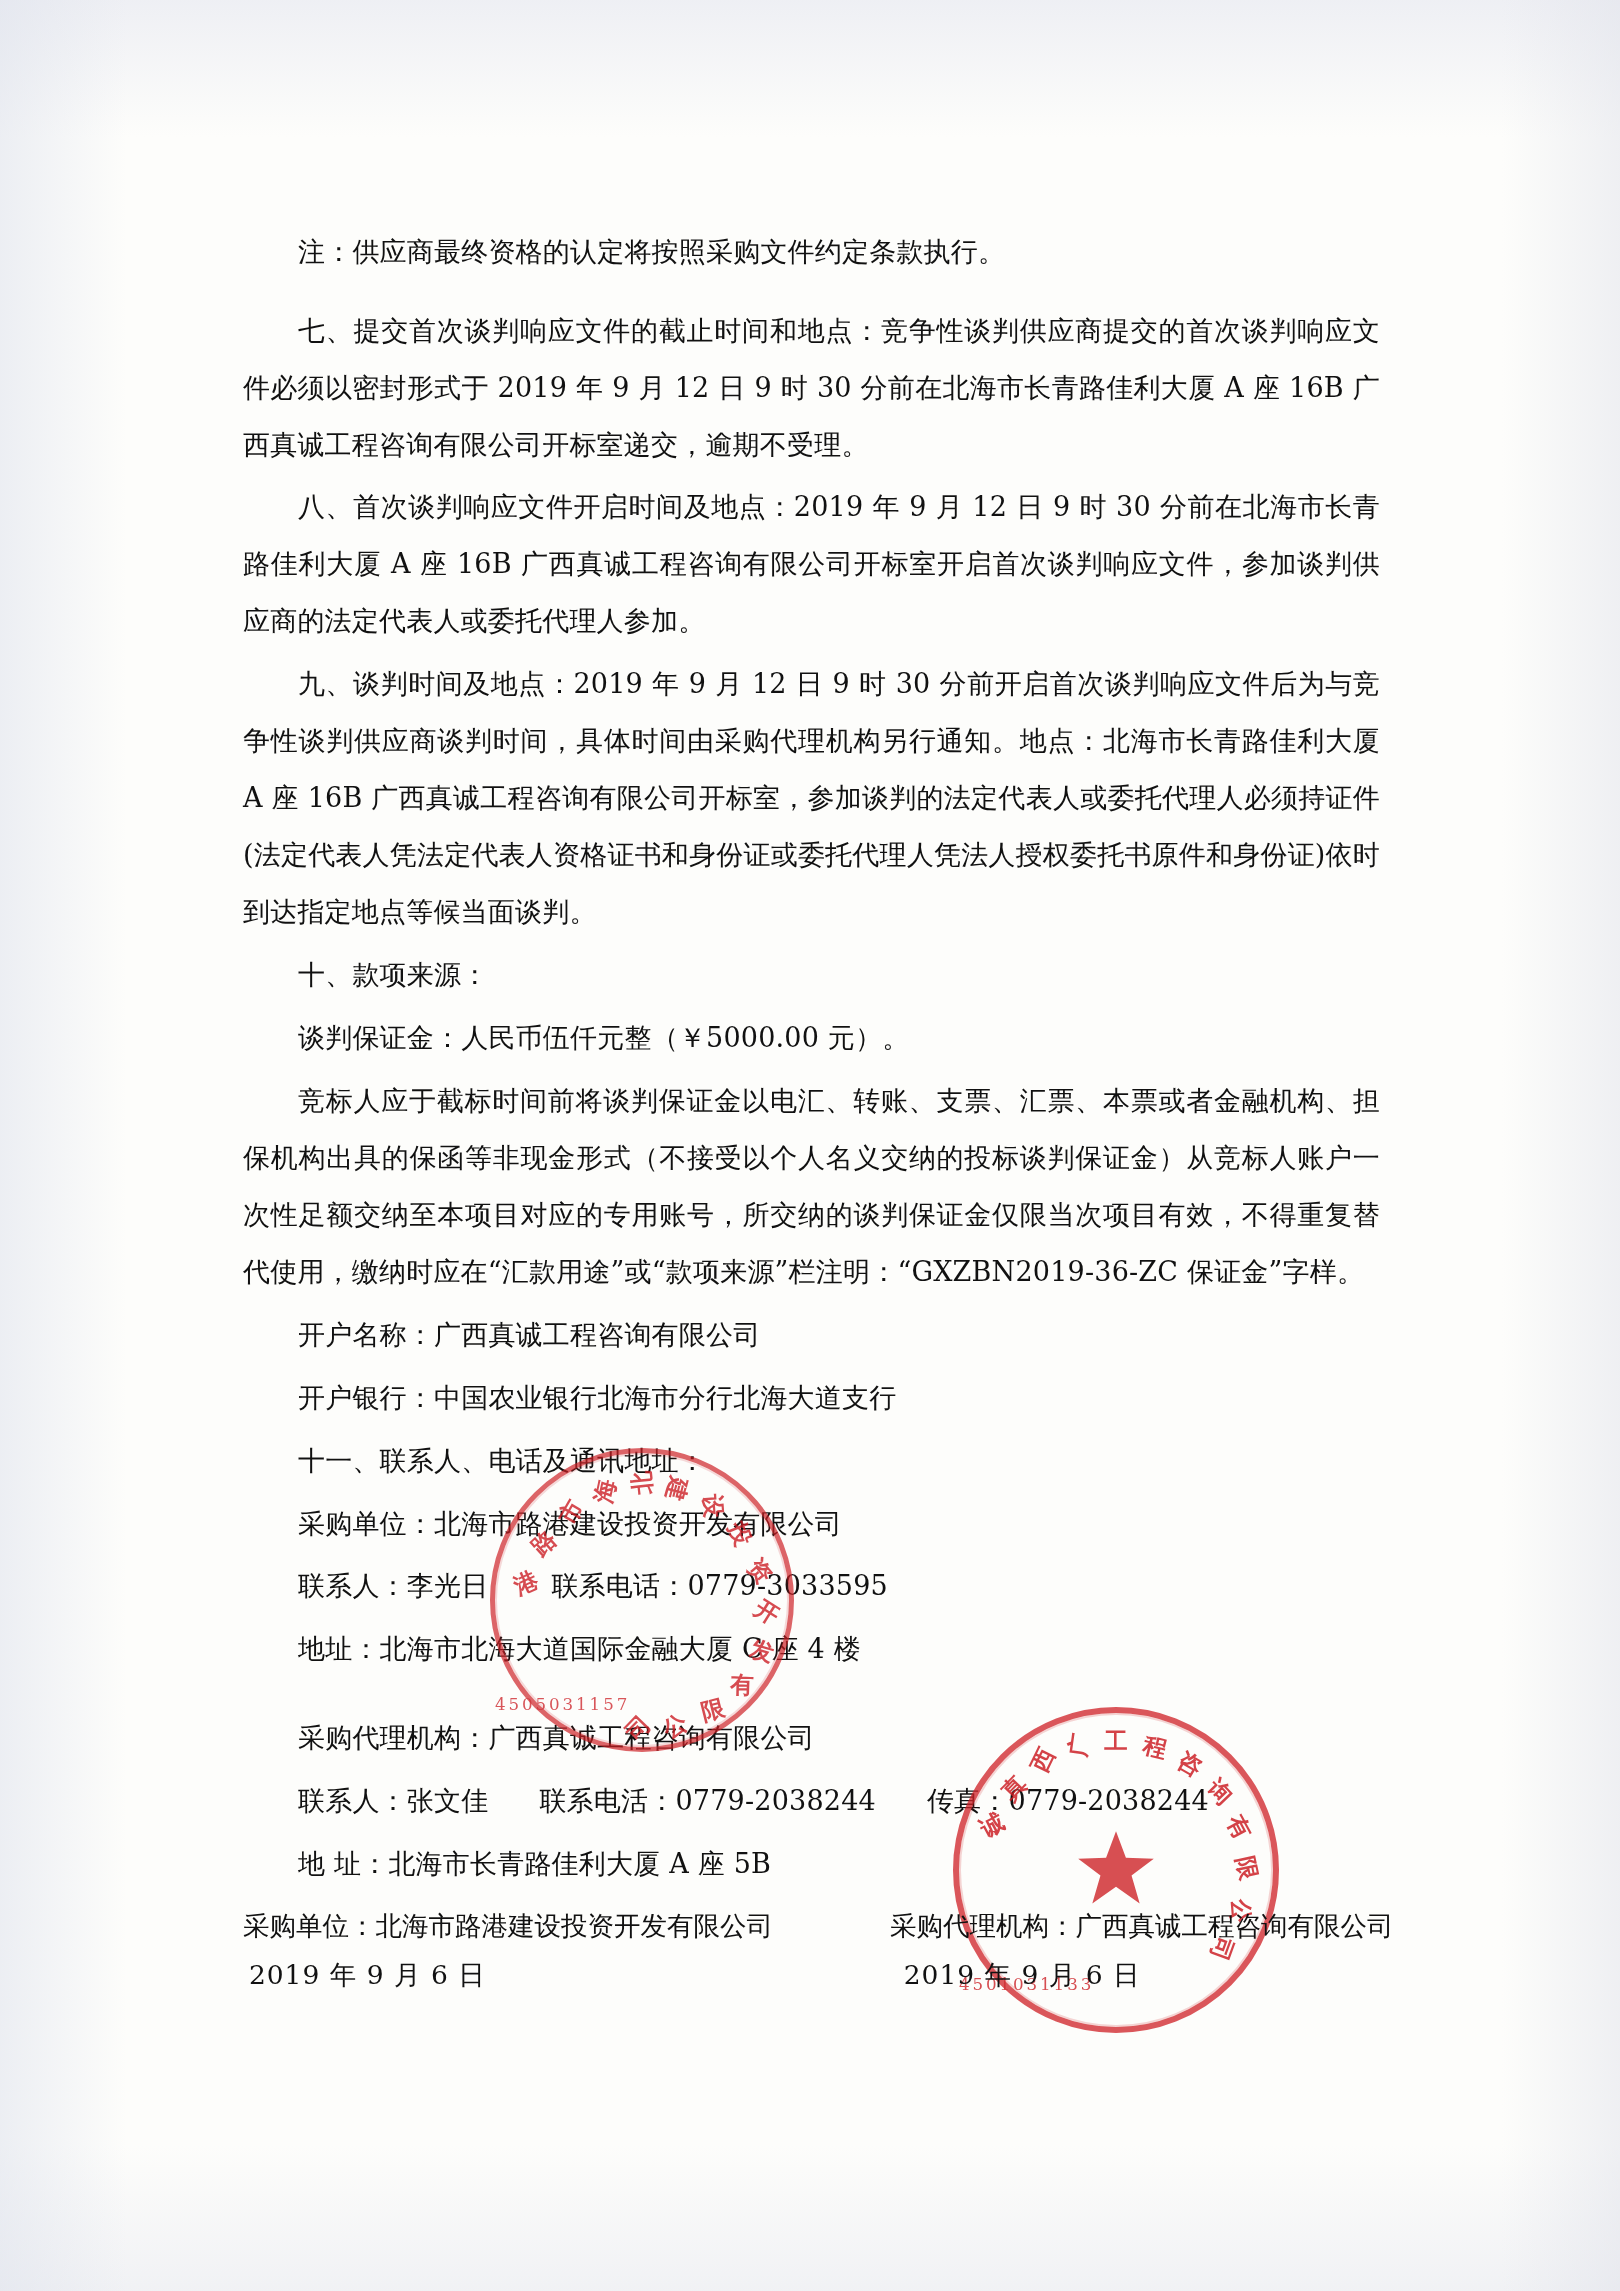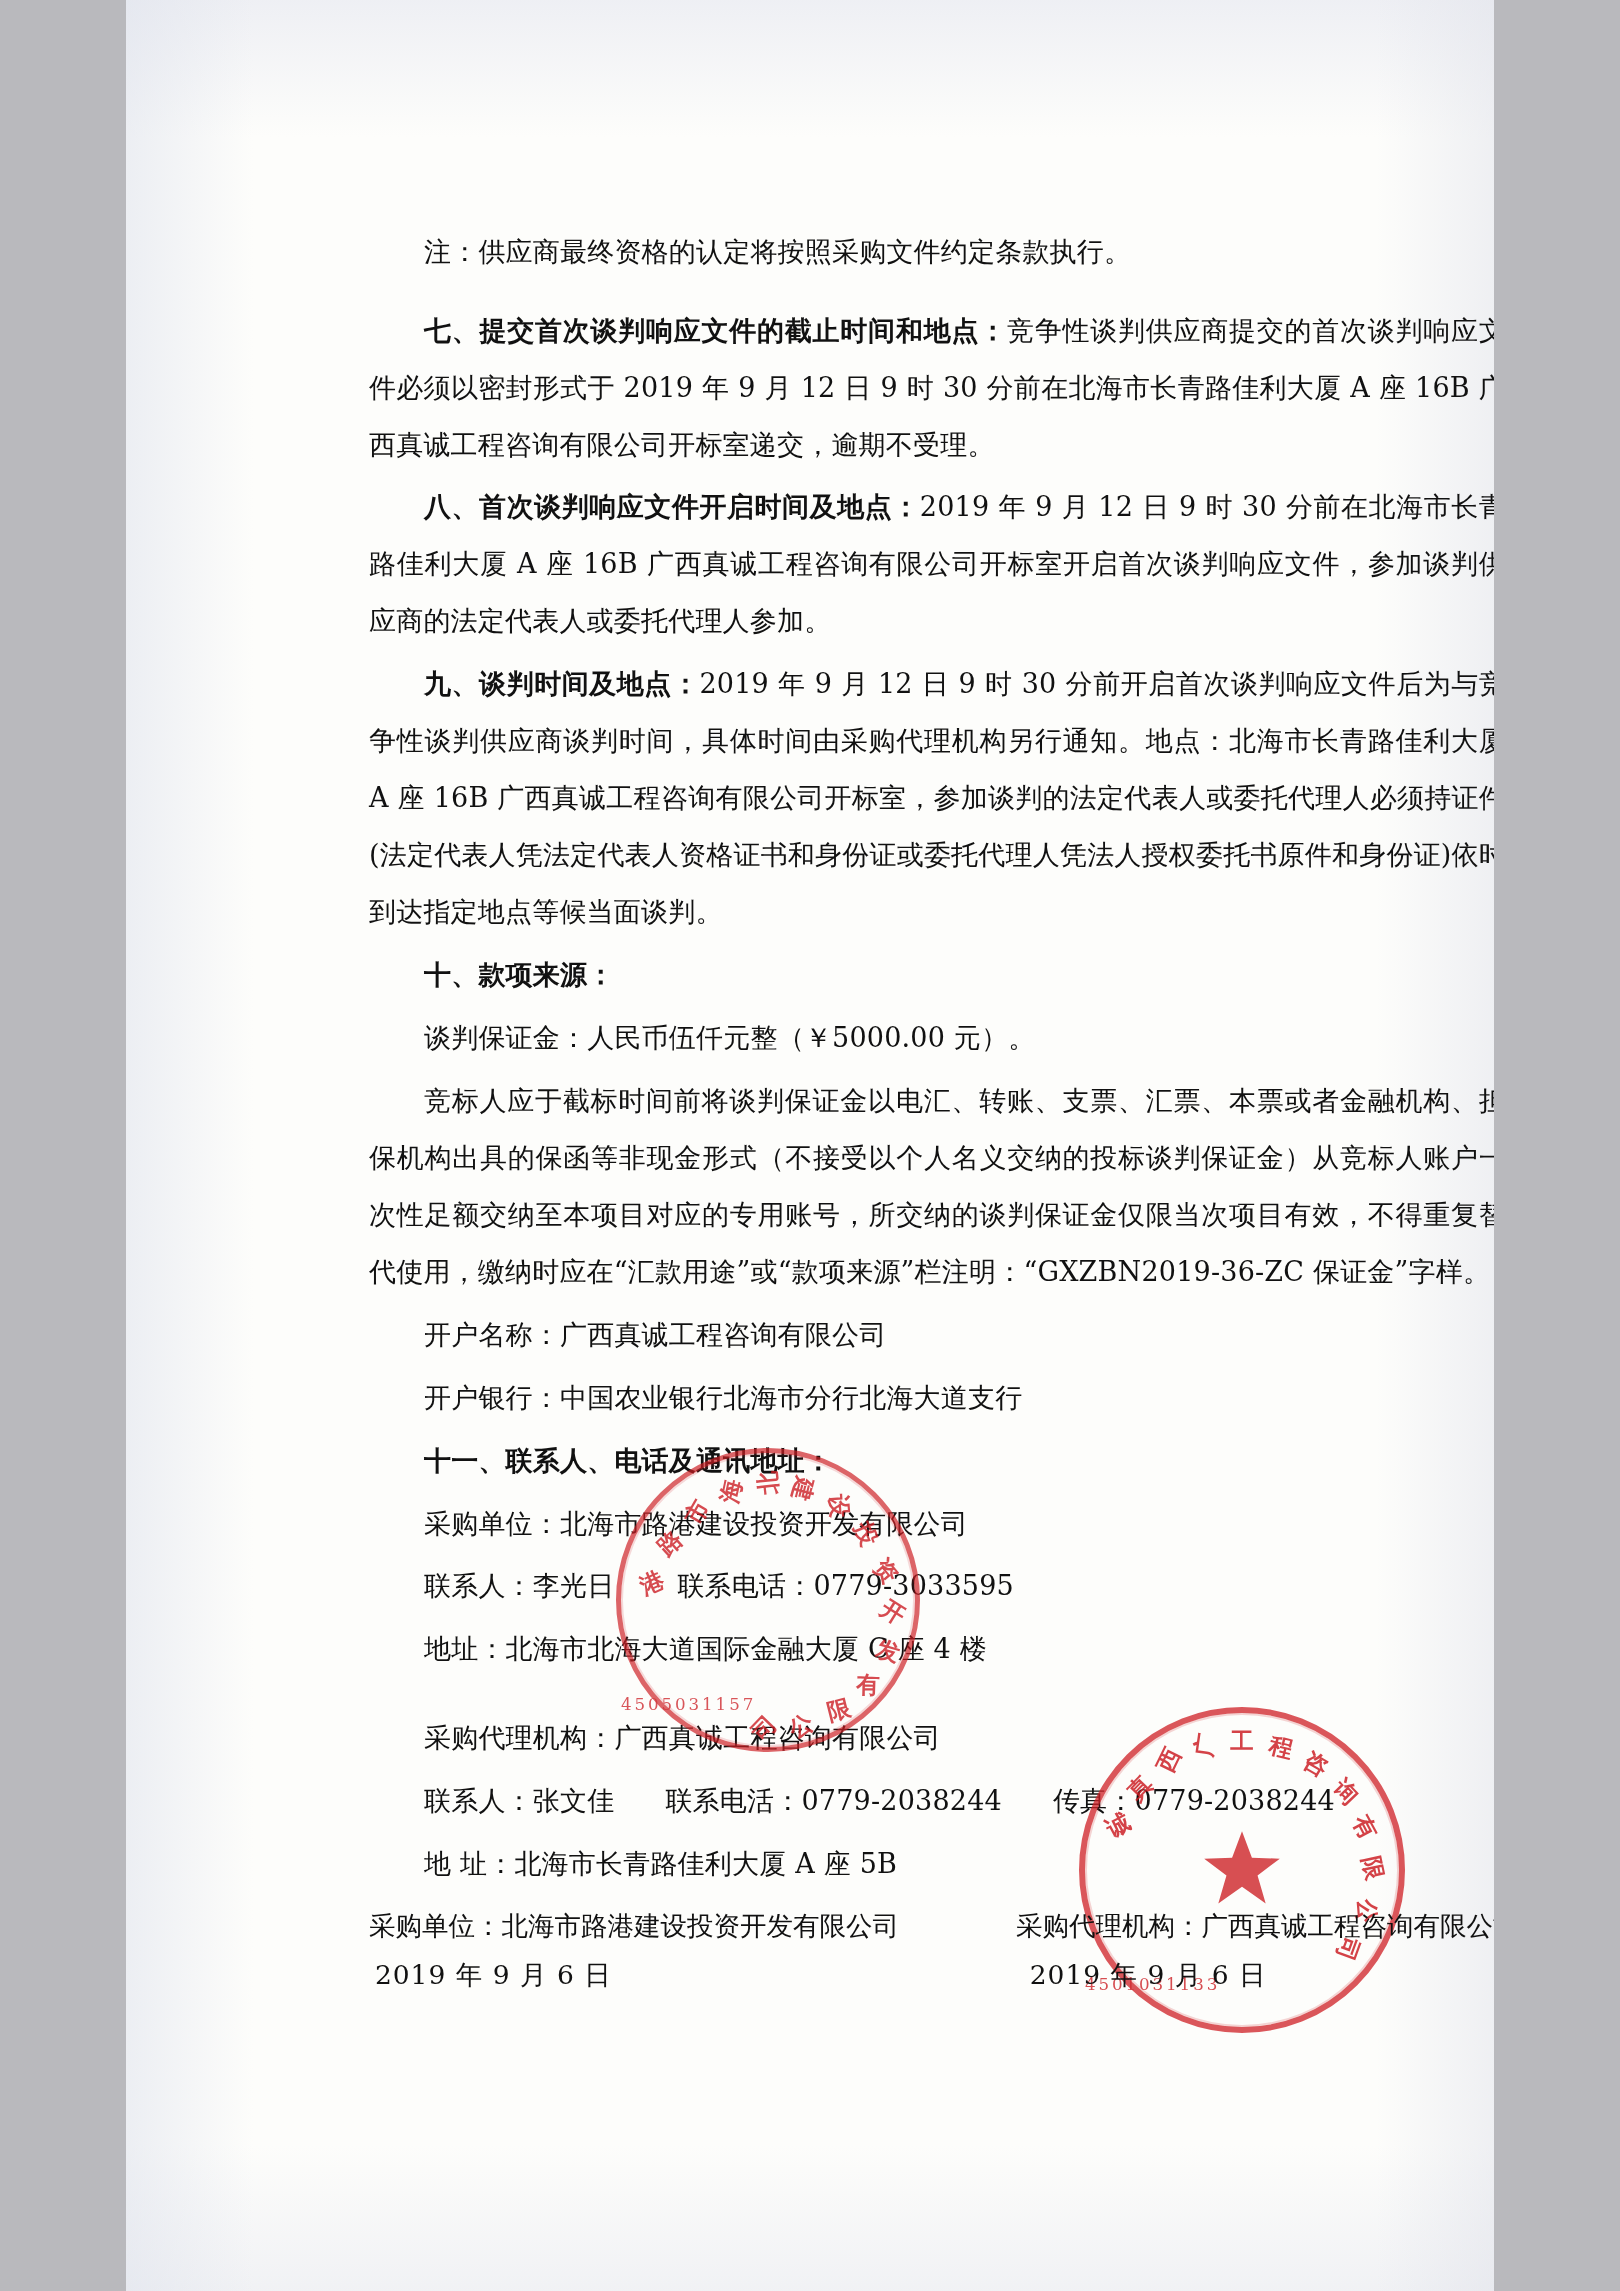--- a/index.html
+++ b/index.html
@@ -2,21 +2,21 @@
 <html lang="zh"><head>
 <meta charset="utf-8">
 <style>
   html, body {
     margin: 0;
     padding: 0;
     background: #b9b9bd;
   }
   .page {
     position: relative;
-    width: 1368px;
+    width: 1620px;
     height: 2292px;
     margin: 0 auto;
     background: #fdfdfb;
     overflow: hidden;
     font-family: "DejaVu Serif", "Liberation Serif", serif;
     color: #111;
   }
   
   .paper-shade {
     position: absolute;
@@ -36,21 +36,21 @@
   }
   p.para {
     margin: 0 0 5.9px 0;
     font-size: 27px;
     line-height: 57px;
     text-align: justify;
     text-justify: inter-ideograph;
     letter-spacing: 0.2px;
   }
   p.indent2 { text-indent: 55px; }
-  .b { font-weight: bold; }
+  .b { font-weight: normal; }
   .gap-sm { height: 15.7px; }
   .gap-md { height: 25.5px; }
 
   
   .footer {
     position: absolute;
     left: 243px;
     top: 1901px;
     width: 1157px;
     font-size: 26.5px;

